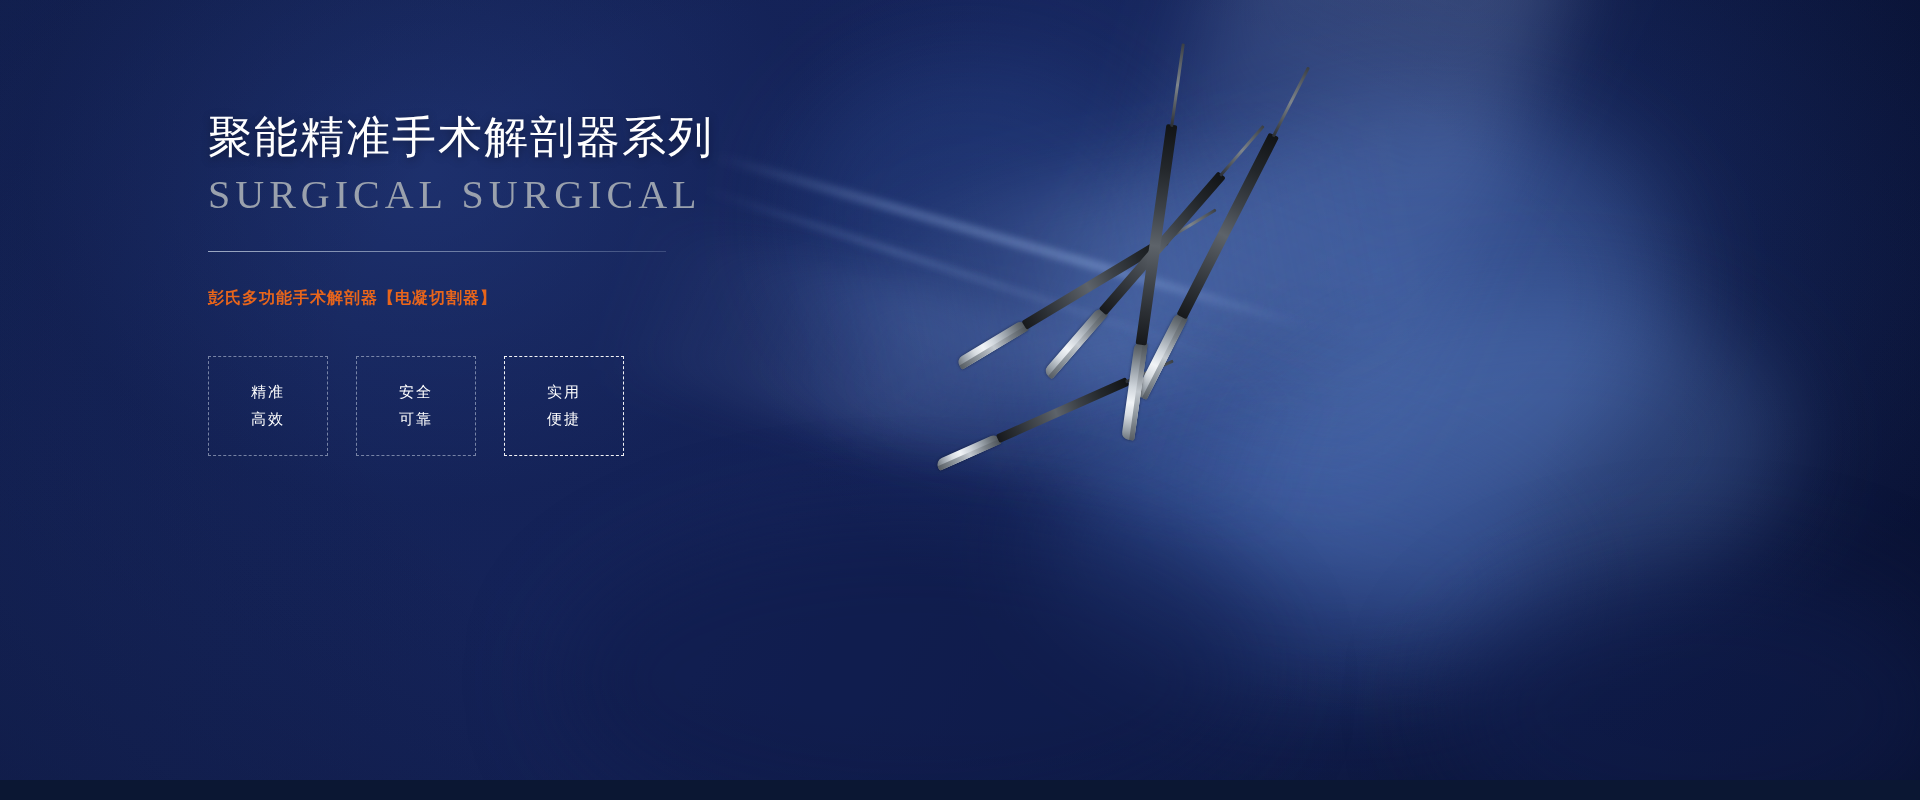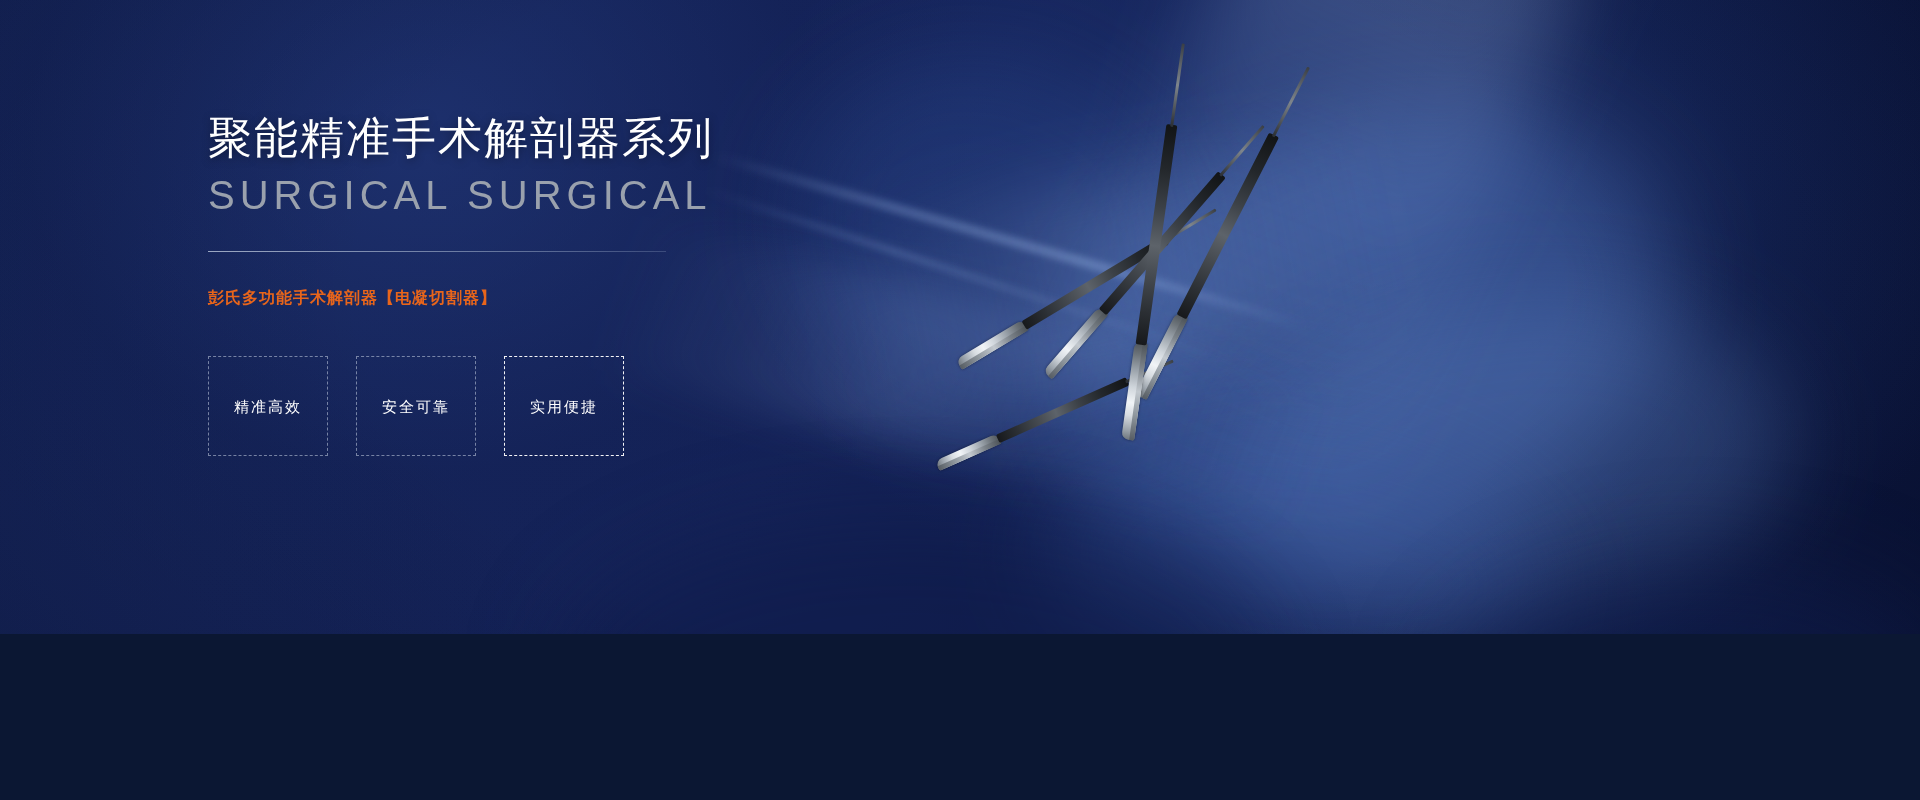--- a/index.html
+++ b/index.html
@@ -6,23 +6,24 @@
     margin: 0;
     padding: 0;
     background: #0b1733;
   }
   body {
     font-family: "Liberation Sans", "DejaVu Sans", sans-serif;
   }
   .banner {
     position: relative;
     width: 1920px;
-    height: 634px;
+    height: 780px;
     overflow: hidden;
     background: #000000;
+    font-family: Liberation Serif, serif;
   }
 
   
   .bg-base {
     position: absolute;
     inset: 0;
     background:
       radial-gradient(ellipse 900px 620px at 72% 34%, rgba(70,104,180,0.46) 0%, rgba(40,68,140,0.20) 42%, rgba(20,36,92,0.0) 72%),
       radial-gradient(ellipse 620px 520px at 22% 22%, rgba(36,58,124,0.55) 0%, rgba(18,32,80,0.12) 64%, rgba(16,28,72,0) 100%),
       linear-gradient(118deg, #16265e 0%, #15245a 22%, #142258 45%, #101d4d 66%, #0c1740 84%, #0a1338 100%);
@@ -177,21 +178,21 @@
 
   .features {
     margin-top: 47px;
     display: flex;
     gap: 28px;
   }
   .feature {
     width: 118px;
     height: 98px;
     display: flex;
-    flex-direction: row;
+    flex-direction: column;
     align-items: center;
     justify-content: center;
     color: #ffffff;
     font-size: 15px;
     line-height: 1.85;
     letter-spacing: 2px;
   }
   .feature.dim   { border: 1px dashed rgba(190,200,220,0.58); }
   .feature.bright{ border: 1px dashed rgba(255,255,255,0.95); }
   .feature .line { display: block; }

